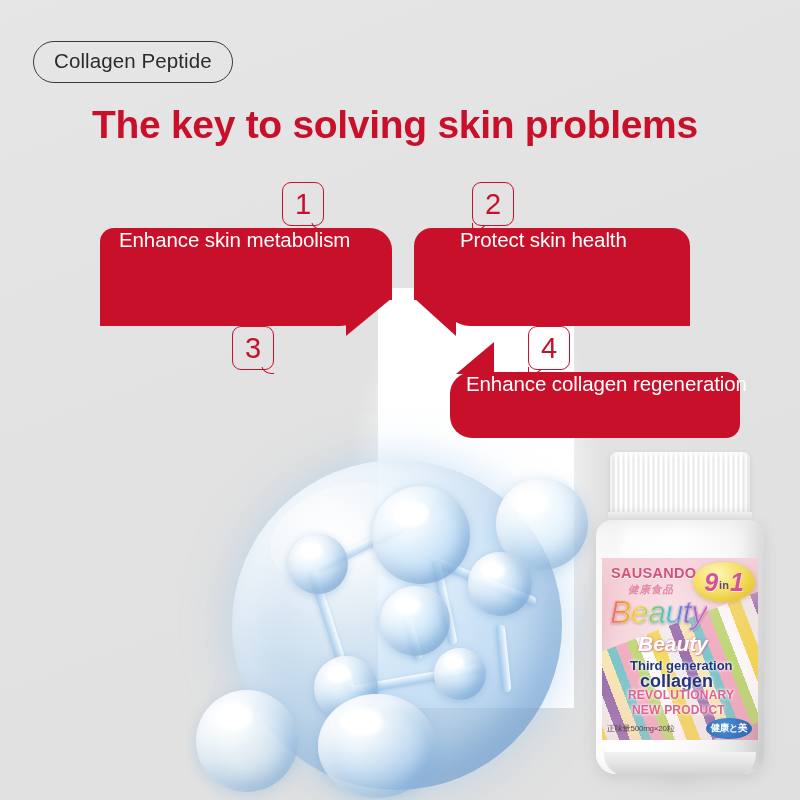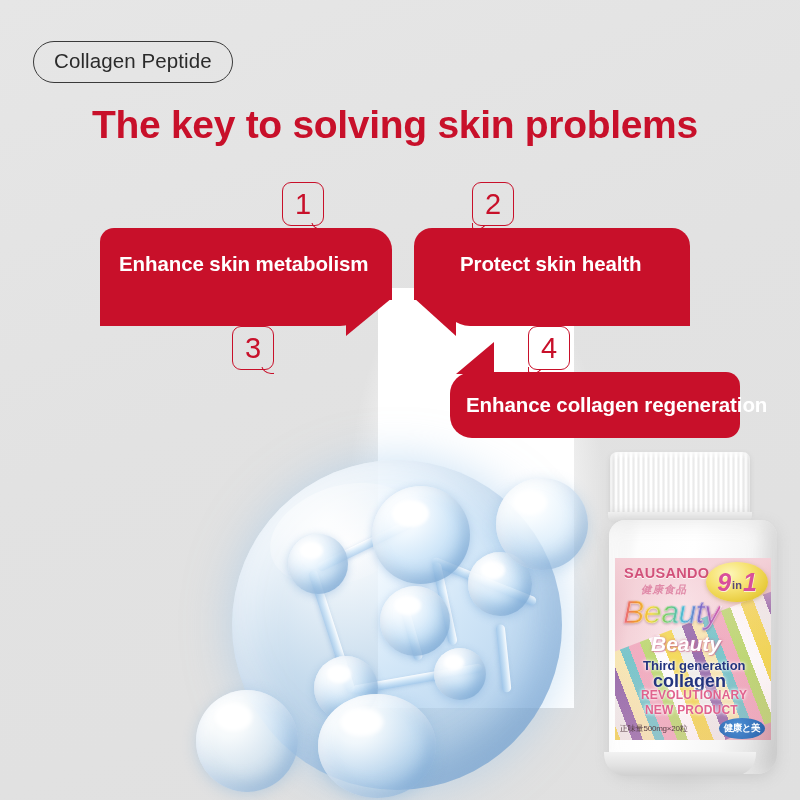--- a/index.html
+++ b/index.html
@@ -168,23 +168,22 @@
   .num-badge.tail-left .tail { left: -1px; }
   .num-badge.tail-right .tail { right: -1px; }
   .num-badge.tail-right .tail::before { border-radius: 0 0 3px 10px; }
 
   
   .callout {
     position: absolute;
     background: #c8102a;
     color: #ffffff;
     font-size: 20.5px;
-    font-weight: bold;
+    font-weight: normal;
     display: flex;
-    align-items: center;
     white-space: nowrap;
     letter-spacing: -0.1px;
   }
   .callout .c-text { position: relative; z-index: 2; }
 
   .callout .ptail {
     position: absolute;
     width: 0; height: 0;
     z-index: 1;
   }
@@ -275,21 +274,21 @@
   .bottle-cap-lip {
     position: absolute;
     left: 16px; top: 60px;
     width: 144px; height: 10px;
     border-radius: 0 0 6px 6px;
     background: linear-gradient(180deg, #f0f0f0, #dcdcdc);
   }
 
   .bottle-body {
     position: absolute;
-    left: 17px; top: 68px;
+    left: 4px; top: 68px;
     width: 168px; height: 254px;
     border-radius: 16px 16px 20px 20px;
     background: linear-gradient(100deg, #e9e9e9 0%, #fdfdfd 16%, #ffffff 42%, #f6f6f6 70%, #dedede 93%, #d2d2d2 100%);
     box-shadow: inset -10px 0 20px rgba(160,160,160,0.28), inset 10px 0 18px rgba(255,255,255,0.9), 0 4px 14px rgba(150,150,150,0.28);
   }
 
   .bottle-label {
     position: absolute;
     left: 6px; top: 38px;
     width: 156px; height: 182px;

